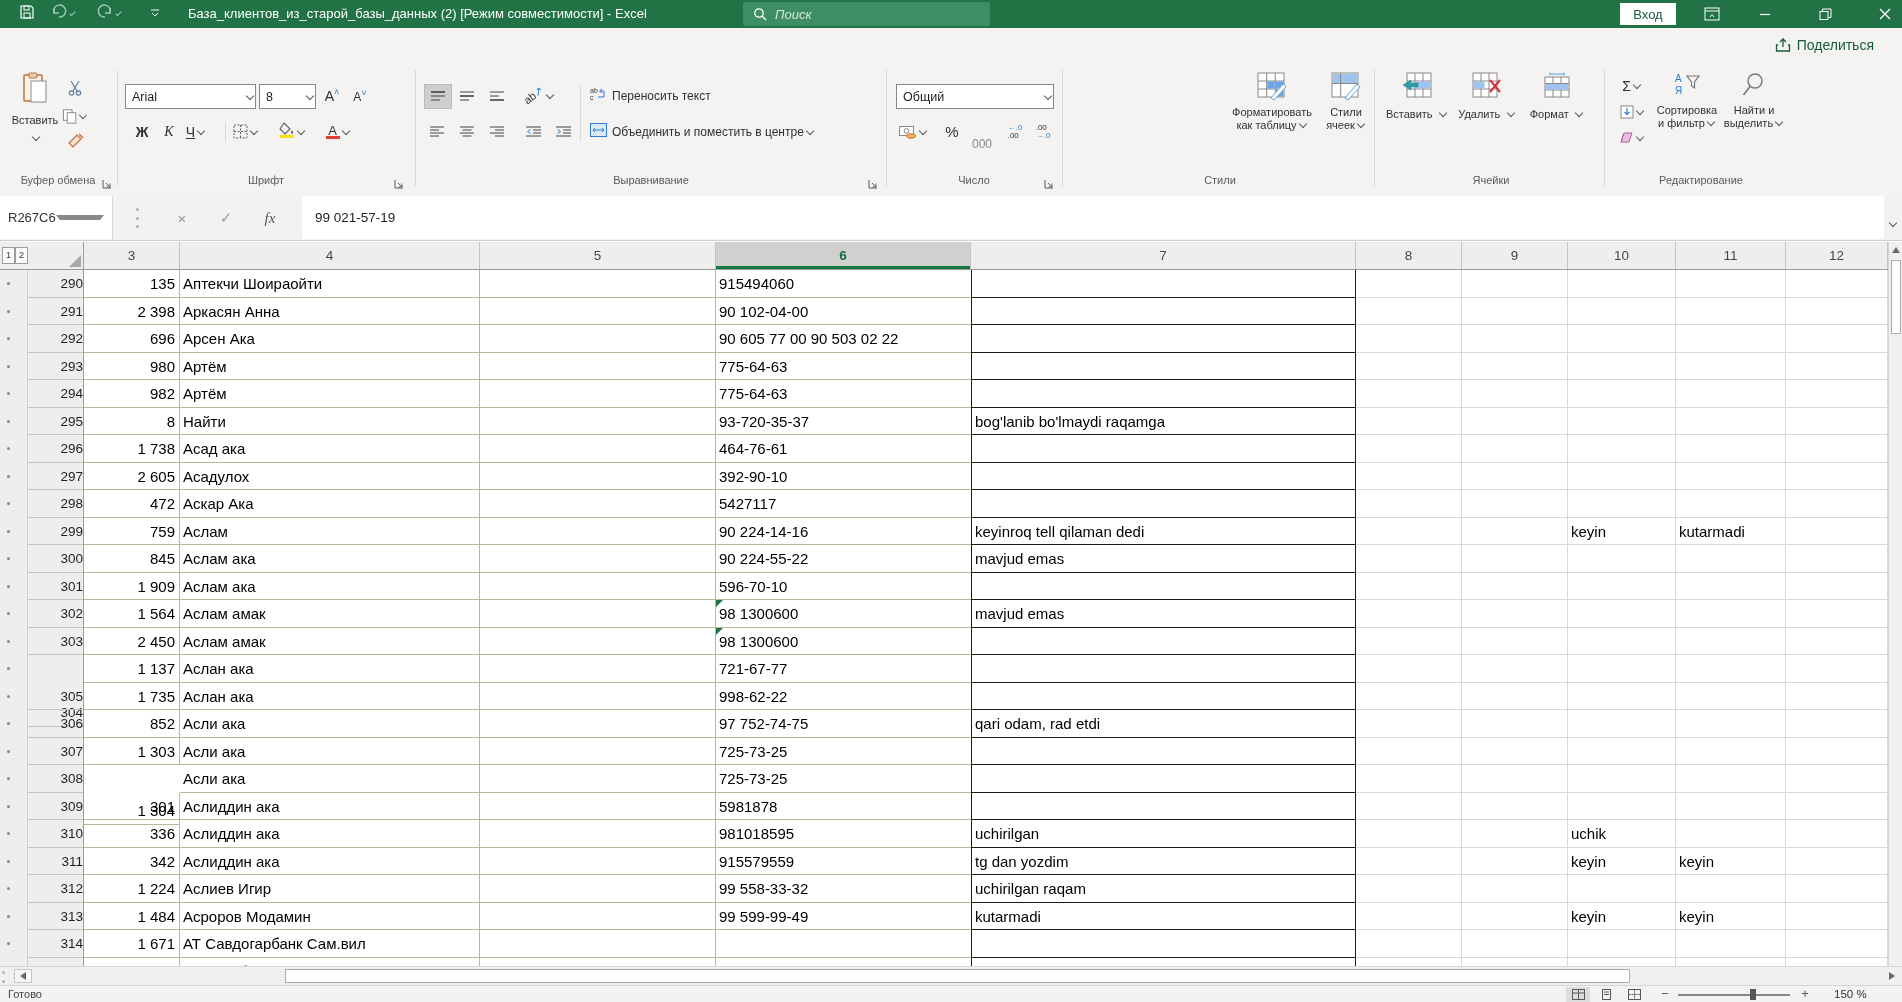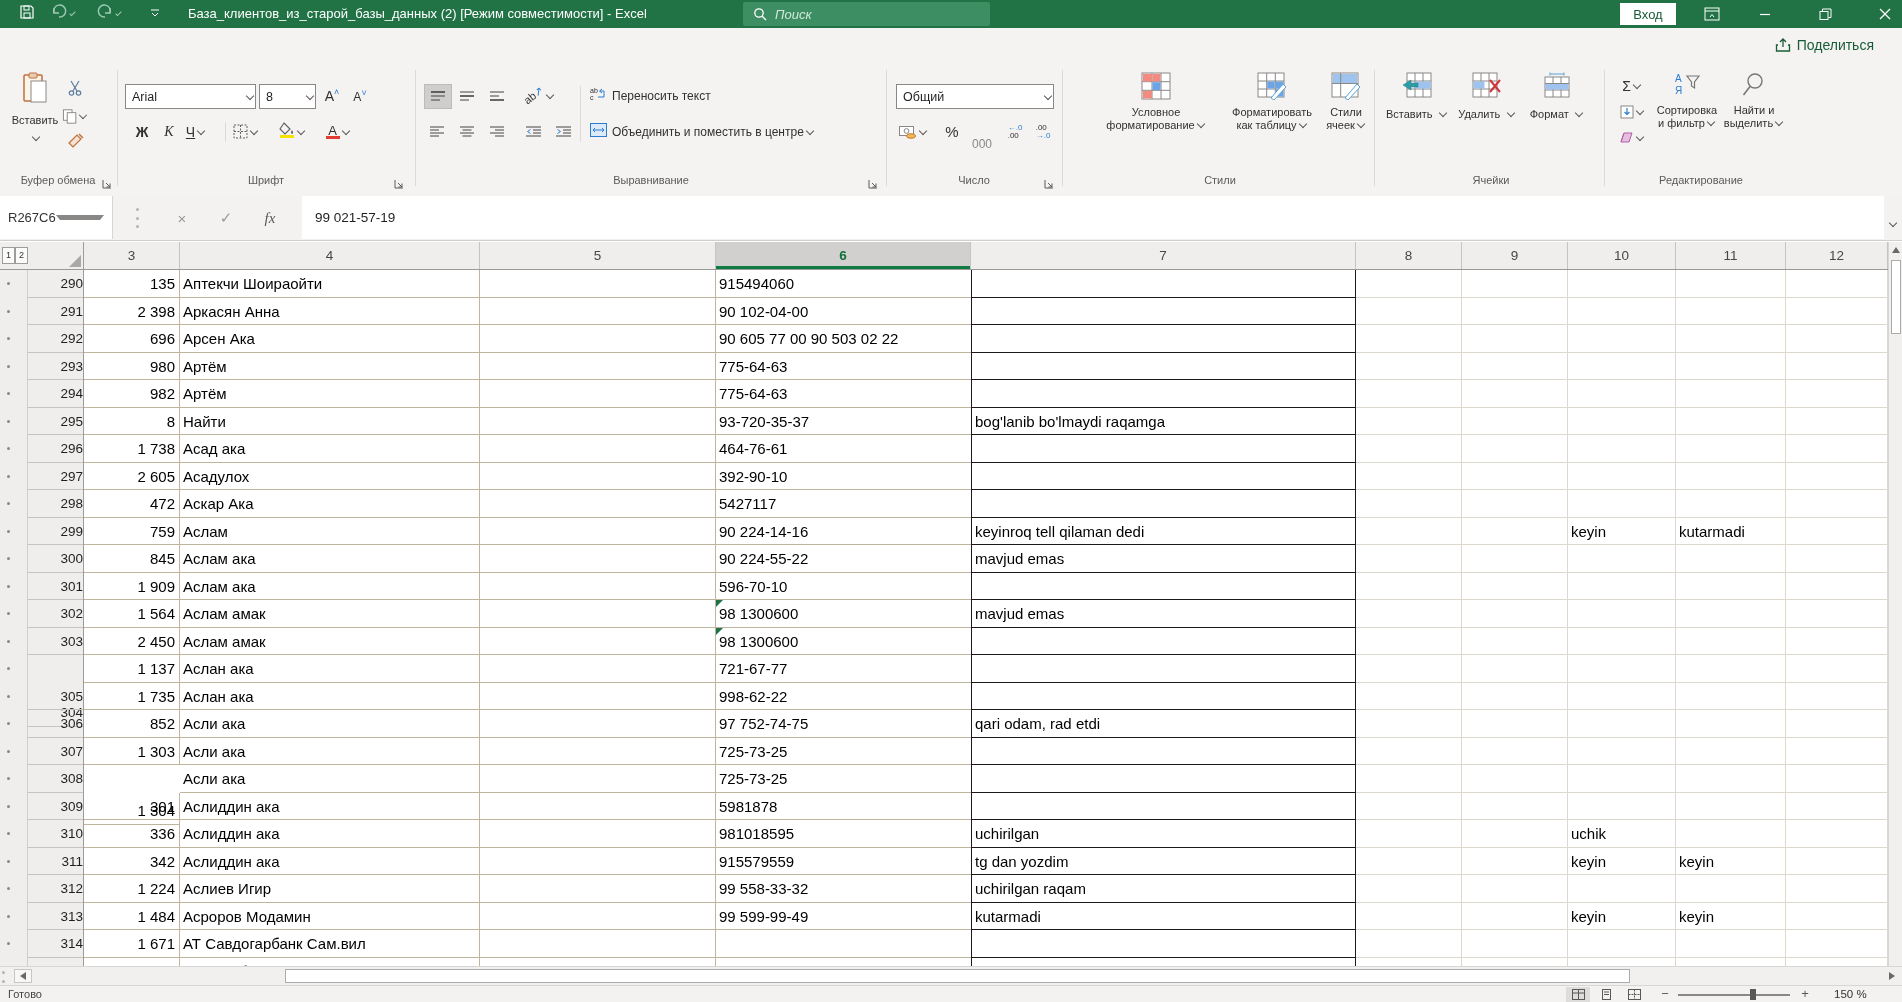--- a/index.html
+++ b/index.html
@@ -412,36 +412,20 @@
     <div class="launcher" style="left:154px">
       <svg width="10" height="10" viewBox="0 0 10 10">
           <path d="M1 1 V9 H9" fill="none" stroke="#5c5a58"></path>
           <path d="M4 4 L8 8 M8 4.5 V8 H4.5" fill="none" stroke="#5c5a58"></path>
         </svg>
     </div>
   </div>
   <div class="rsep" style="left:1062px"></div>
 
   <div class="rgroup" style="left:1068px;width:304px">
-    <div class="bigb" style="left:24px;width:128px">
-      <span class="bicon">
-        <svg width="30" height="28" viewBox="0 0 30 28">
-            <rect x="1" y="1" width="28" height="26" fill="#fff" stroke="#8a8886"></rect>
-            <line x1="11" y1="1" x2="11" y2="27" stroke="#8a8886"></line>
-            <line x1="20" y1="1" x2="20" y2="27" stroke="#8a8886"></line>
-            <line x1="1" y1="9.7" x2="29" y2="9.7" stroke="#8a8886"></line>
-            <line x1="1" y1="18.3" x2="29" y2="18.3" stroke="#8a8886"></line>
-            <rect x="2" y="2" width="9" height="7.5" fill="#f28b82"></rect>
-            <rect x="11.5" y="10.2" width="8" height="7.8" fill="#6ba5e7"></rect>
-            <rect x="2" y="18.8" width="9" height="7.5" fill="#f28b82"></rect>
-            <rect x="11.5" y="2" width="8" height="7.5" fill="#f28b82"></rect>
-          </svg>
-      </span>
-      <span class="blbl"><span>Условное форматирование</span><i class="chv"></i></span>
-    </div>
     <div class="bigb" style="left:156px;width:96px">
       <span class="bicon">
         <svg width="30" height="28" viewBox="0 0 30 28">
             <rect x="1" y="1" width="26" height="24" fill="#fff" stroke="#8a8886"></rect>
             <line x1="9.7" y1="1" x2="9.7" y2="25" stroke="#8a8886"></line>
             <line x1="18.3" y1="1" x2="18.3" y2="25" stroke="#8a8886"></line>
             <line x1="1" y1="9" x2="27" y2="9" stroke="#8a8886"></line>
             <line x1="1" y1="17" x2="27" y2="17" stroke="#8a8886"></line>
             <rect x="10.2" y="9.5" width="7.6" height="7" fill="#6ba5e7"></rect>
             <rect x="18.8" y="9.5" width="7.7" height="7" fill="#6ba5e7"></rect>

